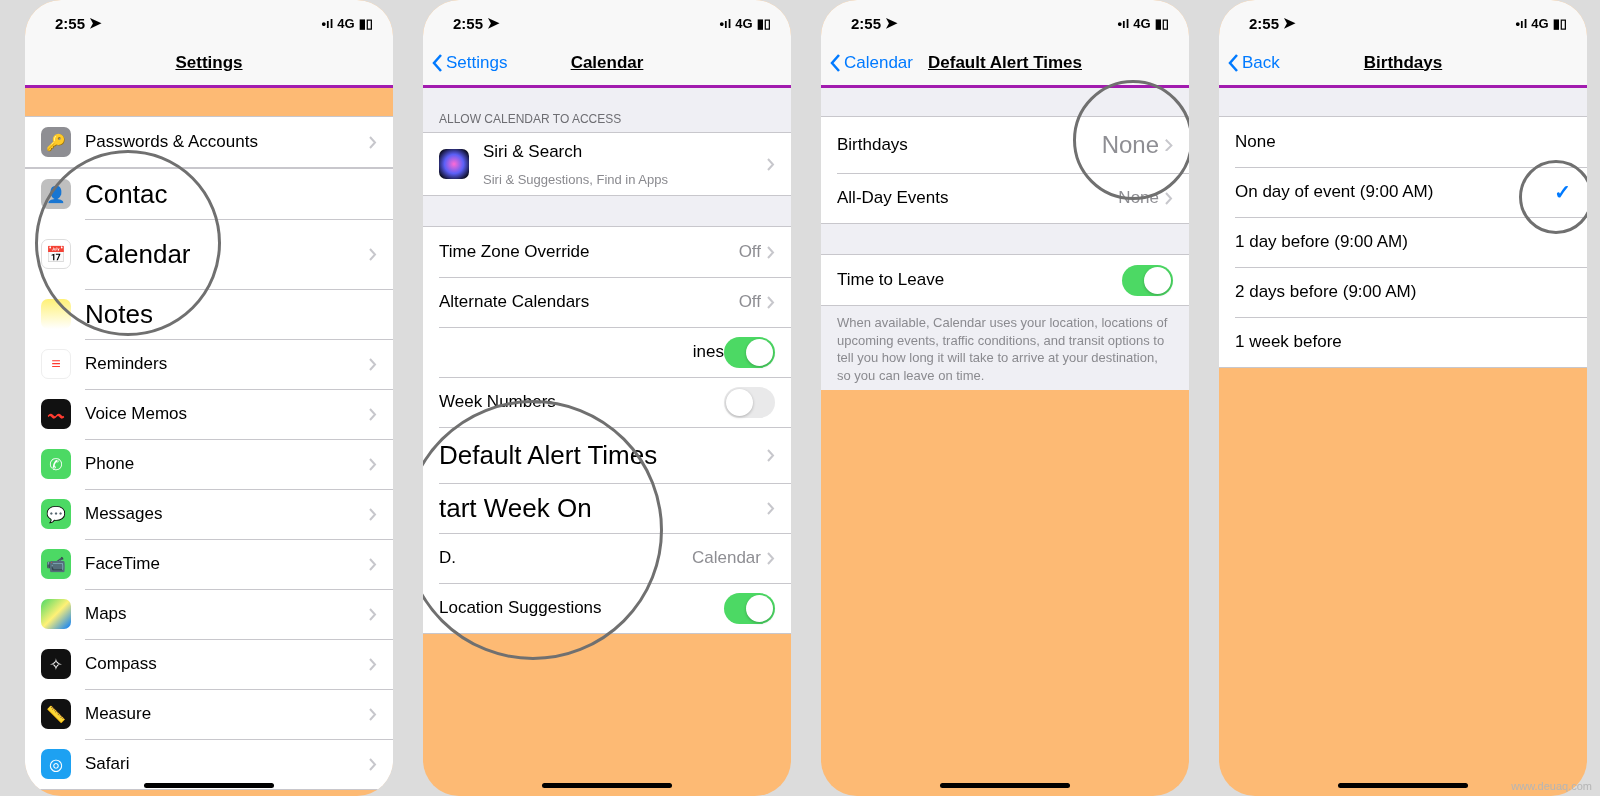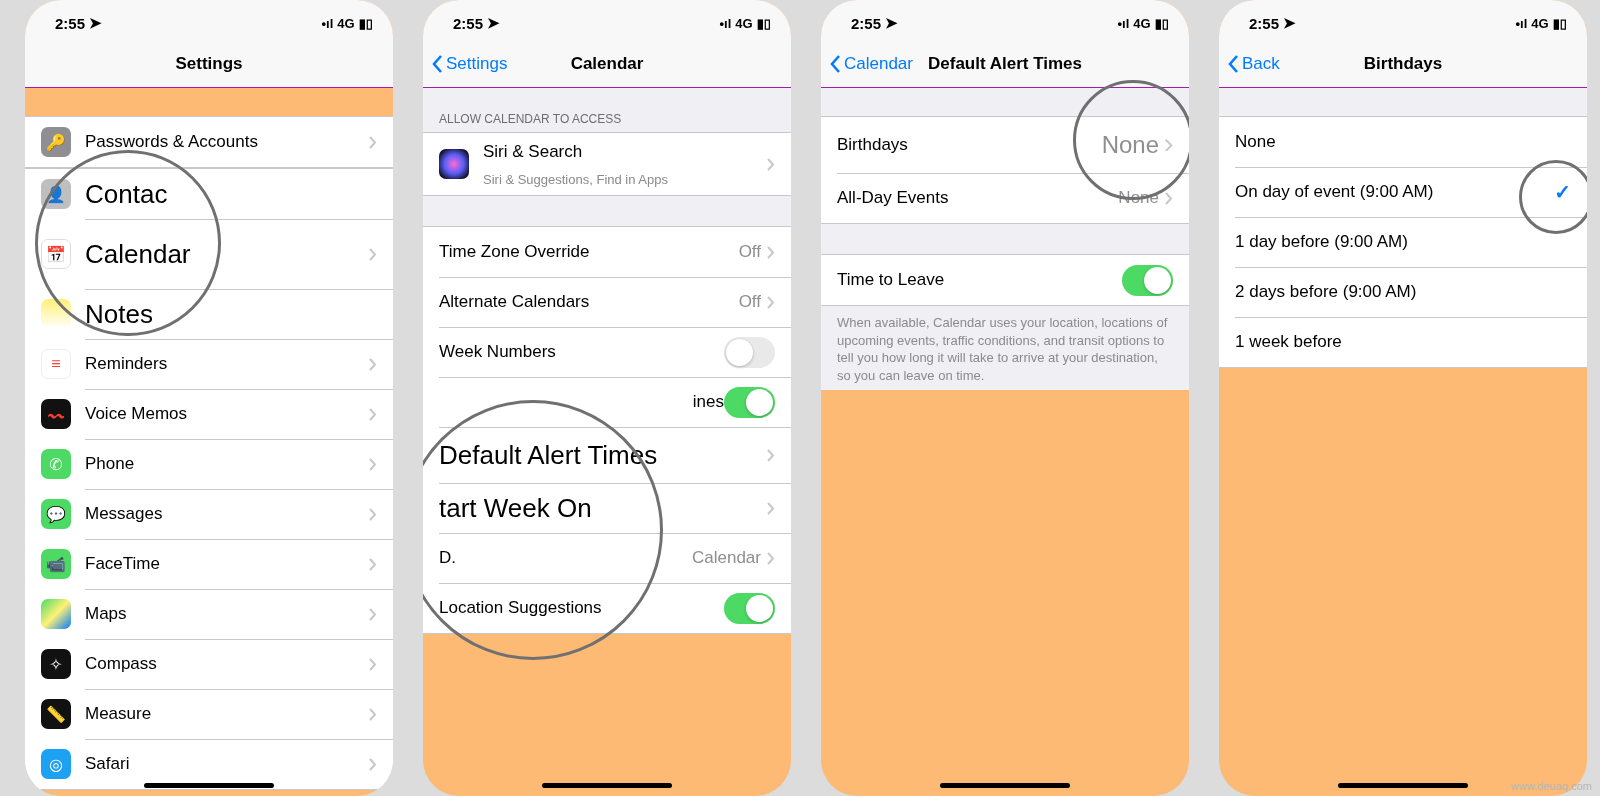--- a/index.html
+++ b/index.html
@@ -33,22 +33,23 @@
     background: #f8f8f8;
   }
   .status-left { display: flex; align-items: center; gap: 4px; }
   .status-right { display: flex; align-items: center; gap: 4px; font-size: 13px; text-align: right; }
   .nav-bar {
     height: 48px;
     display: flex;
     align-items: center;
     justify-content: center;
     position: relative;
-    border-bottom: 1px solid #a21caf;
+    border-bottom: 3px solid #a21caf;
     background: #f8f8f8;
+    text-decoration: underline;
   }
   .nav-title { font-size: 17px; font-weight: 600; }
   .nav-back {
     position: absolute;
     left: 8px;
     color: #007aff;
     font-size: 17px;
     display: flex;
     align-items: center;
     cursor: pointer;
@@ -339,26 +340,26 @@
       <div class="row">
         <div class="row-label">Alternate Calendars</div>
         <div class="row-value">Off</div>
         <span class="chevron">
             <svg viewBox="0 0 8 13">
               <path d="M1 1l5 5.5L1 12" stroke="#c7c7cc" stroke-width="2" fill="none"></path>
             </svg>
           </span>
       </div>
       <div class="row">
+        <div class="row-label" style="text-align:right;">ines</div>
+        <div class="toggle on"></div>
+      </div>
+      <div class="row">
         <div class="row-label">Week Numbers</div>
         <div class="toggle off"></div>
-      </div>
-      <div class="row">
-        <div class="row-label" style="text-align:right;">ines</div>
-        <div class="toggle on"></div>
       </div>
       <div class="row" style="min-height:56px;">
         <div class="row-label large-label">Default Alert Times</div>
         <span class="chevron">
             <svg viewBox="0 0 8 13">
               <path d="M1 1l5 5.5L1 12" stroke="#c7c7cc" stroke-width="2" fill="none"></path>
             </svg>
           </span>
       </div>
       <div class="row">

